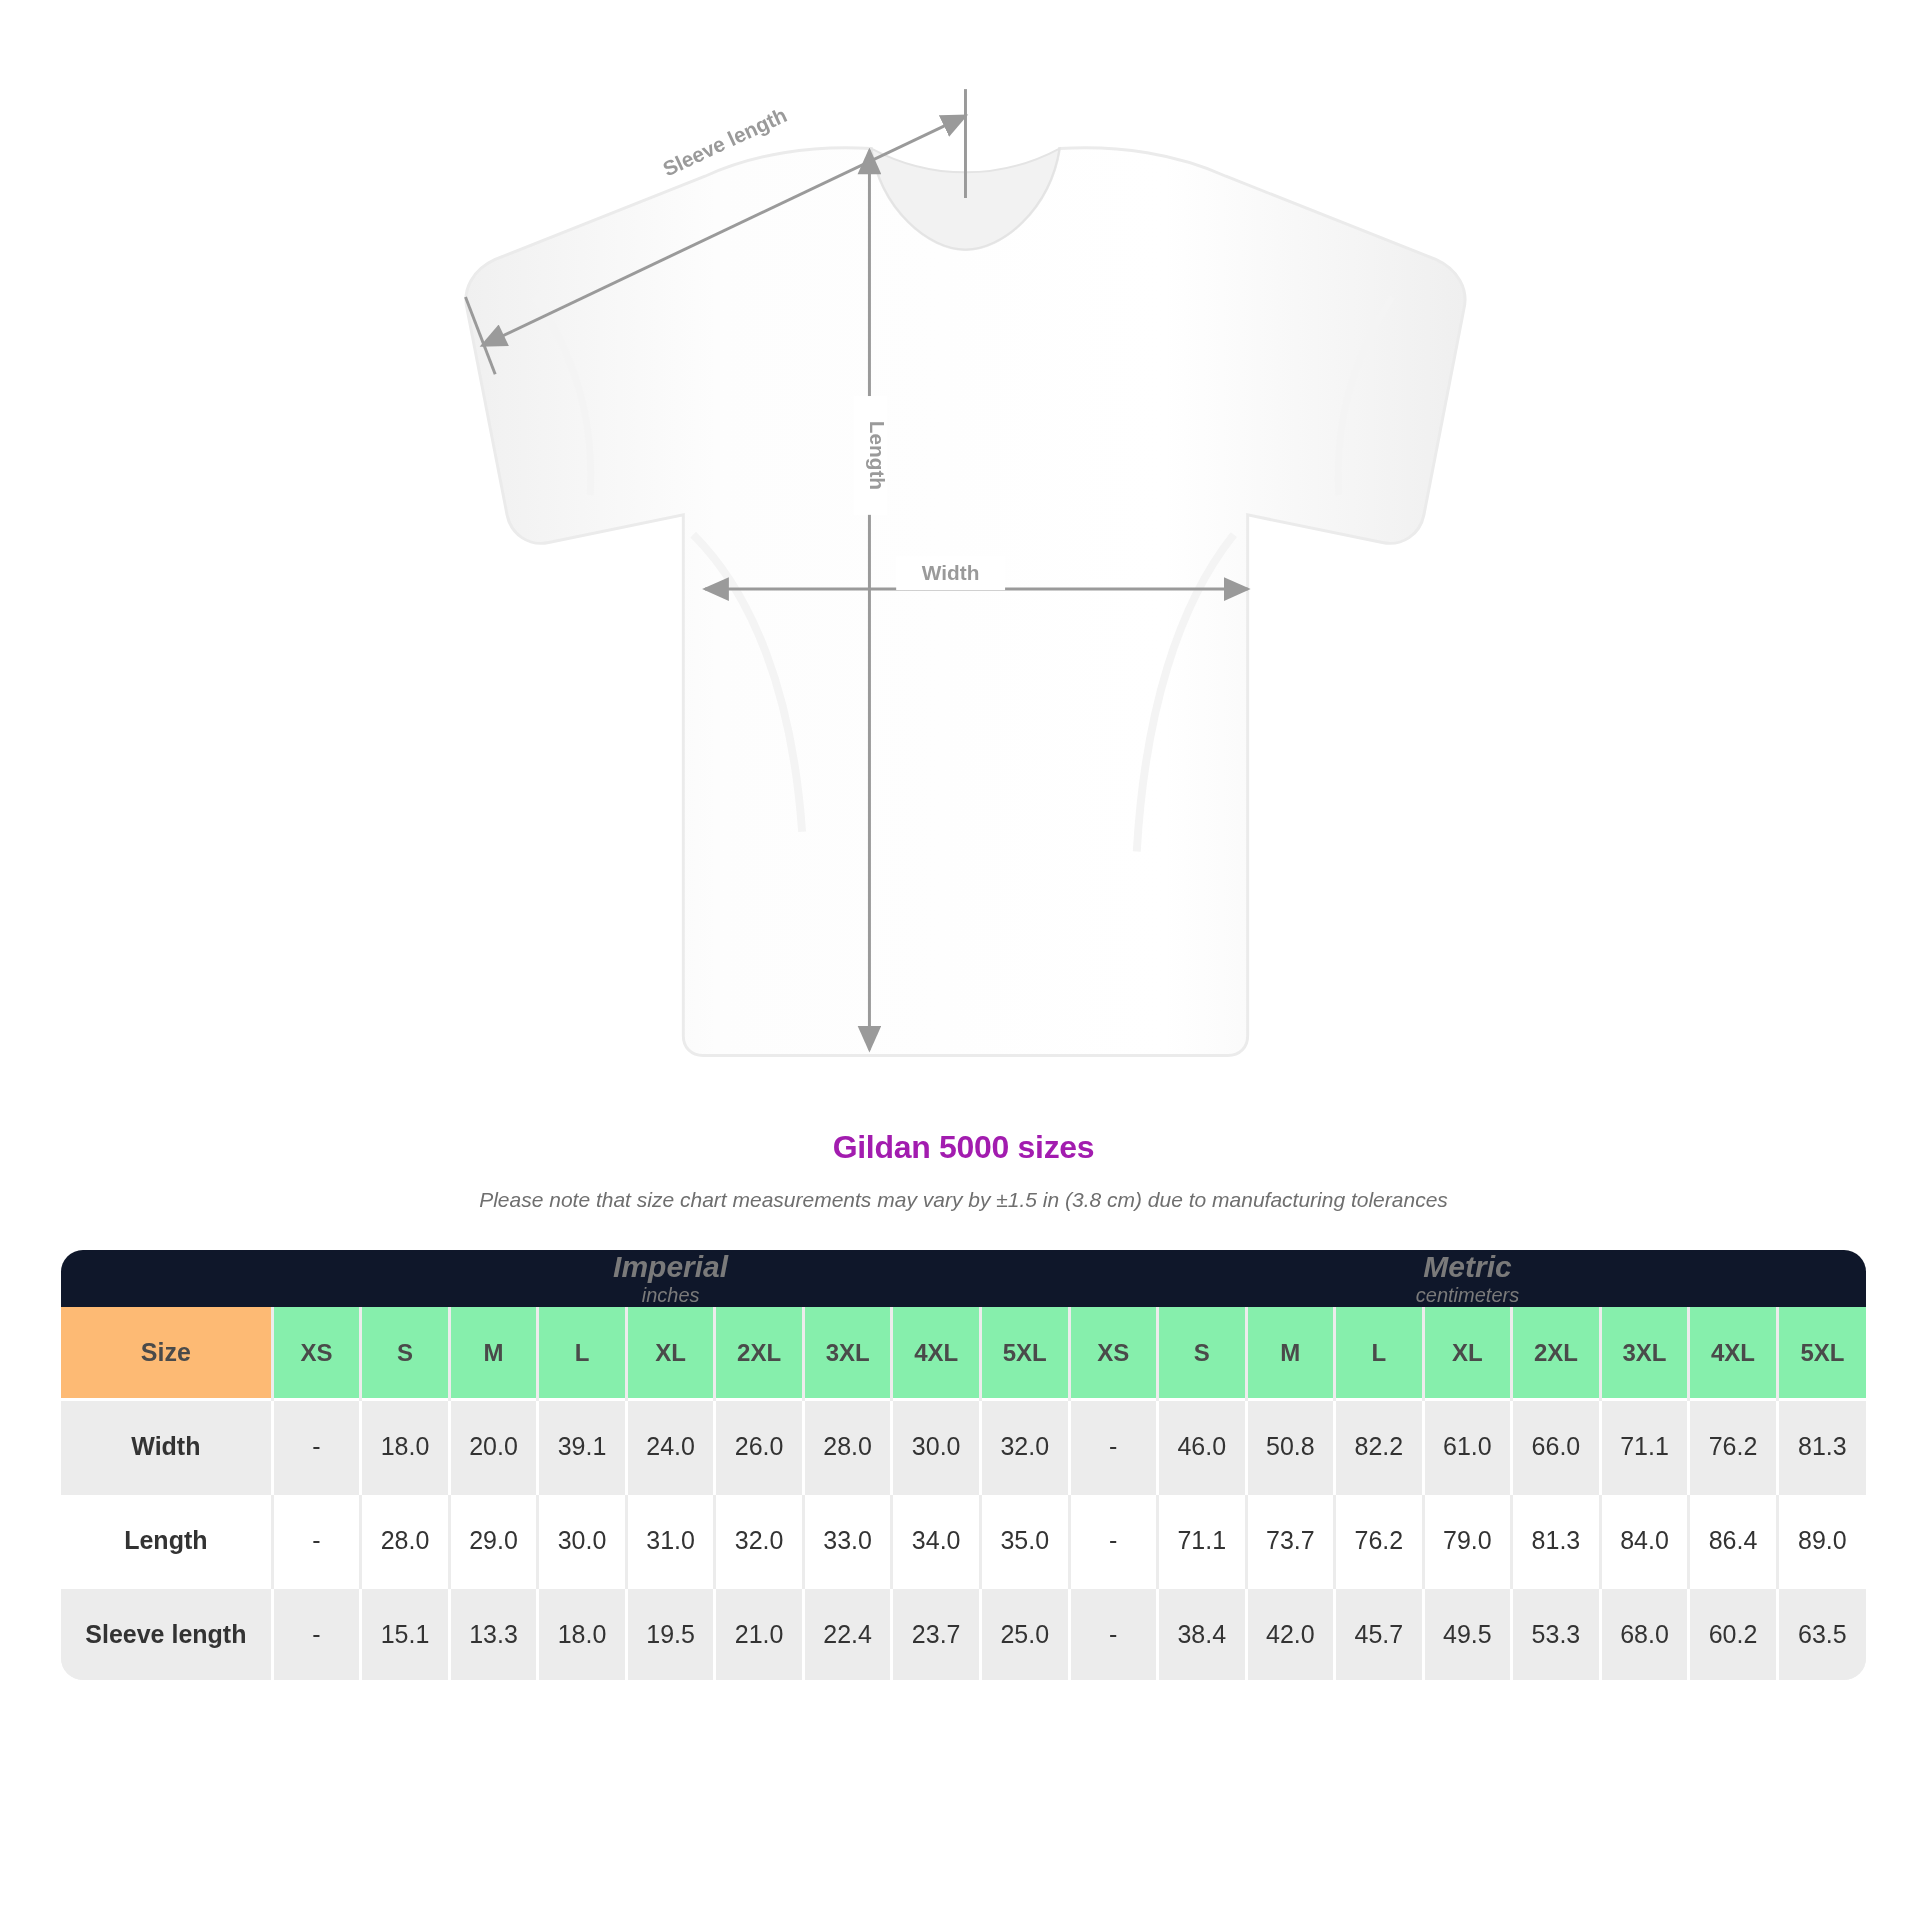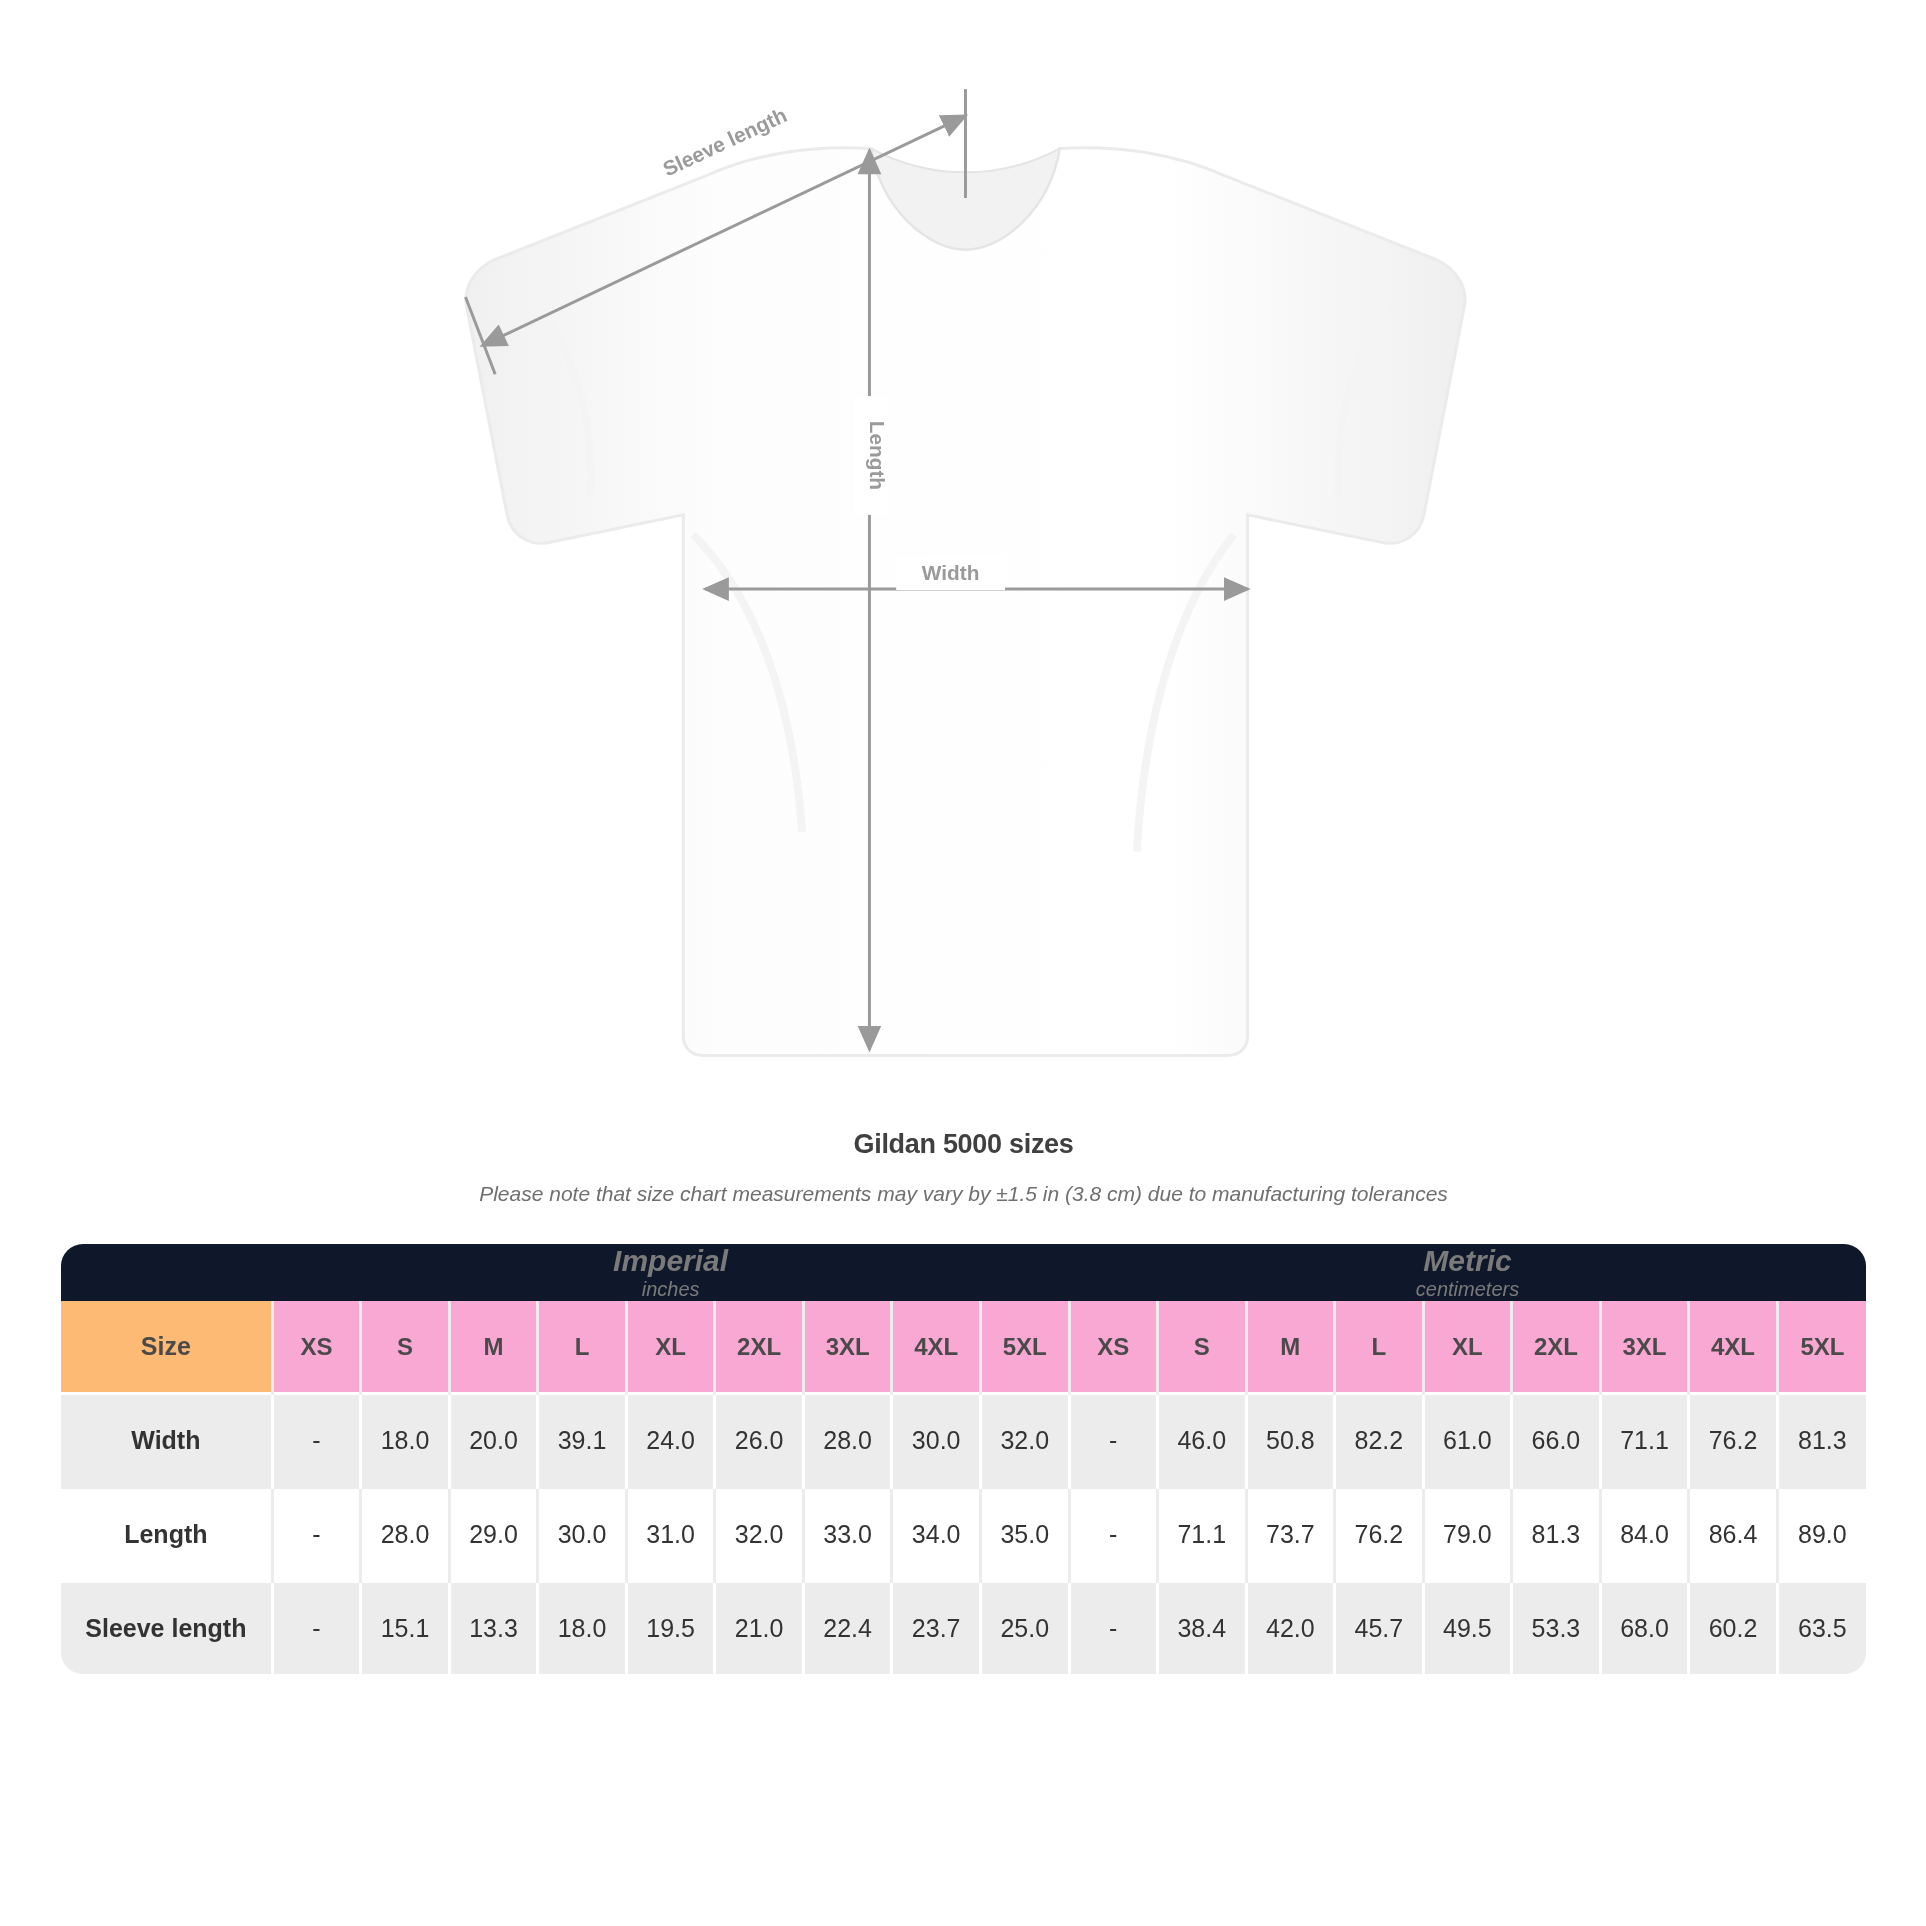--- a/index.html
+++ b/index.html
@@ -32,23 +32,23 @@
     width: 1927px;
     height: 1099px;
   }
 
   
   .title-block {
     text-align: center;
     margin-top: 30px;
   }
   .chart-title {
-    font-size: 27px;
-    font-weight: bold;
-    color: #404040;
+    font-size: 32px;
+    font-weight: bold;
+    color: #a21caf;
     letter-spacing: -0.3px;
   }
   .chart-note {
     font-size: 21px;
     font-style: italic;
     color: #6f6f6f;
     margin-top: 22px;
   }
 
   
@@ -80,21 +80,21 @@
     font-style: italic;
     color: #7a7a7a;
   }
   .unit-sub {
     font-size: 20px;
     font-style: italic;
     color: #7a7a7a;
   }
   
   tr.size-head td {
-    background: #f9a8d4;
+    background: #86efac;
     text-align: center;
     font-size: 24px;
     font-weight: bold;
     color: #4a4a4a;
     height: 91px;
     vertical-align: middle;
     border-right: 3px solid #ececec;
   }
   tr.size-head td:last-child { border-right: none; }
   tr.size-head td.rowlabel {

